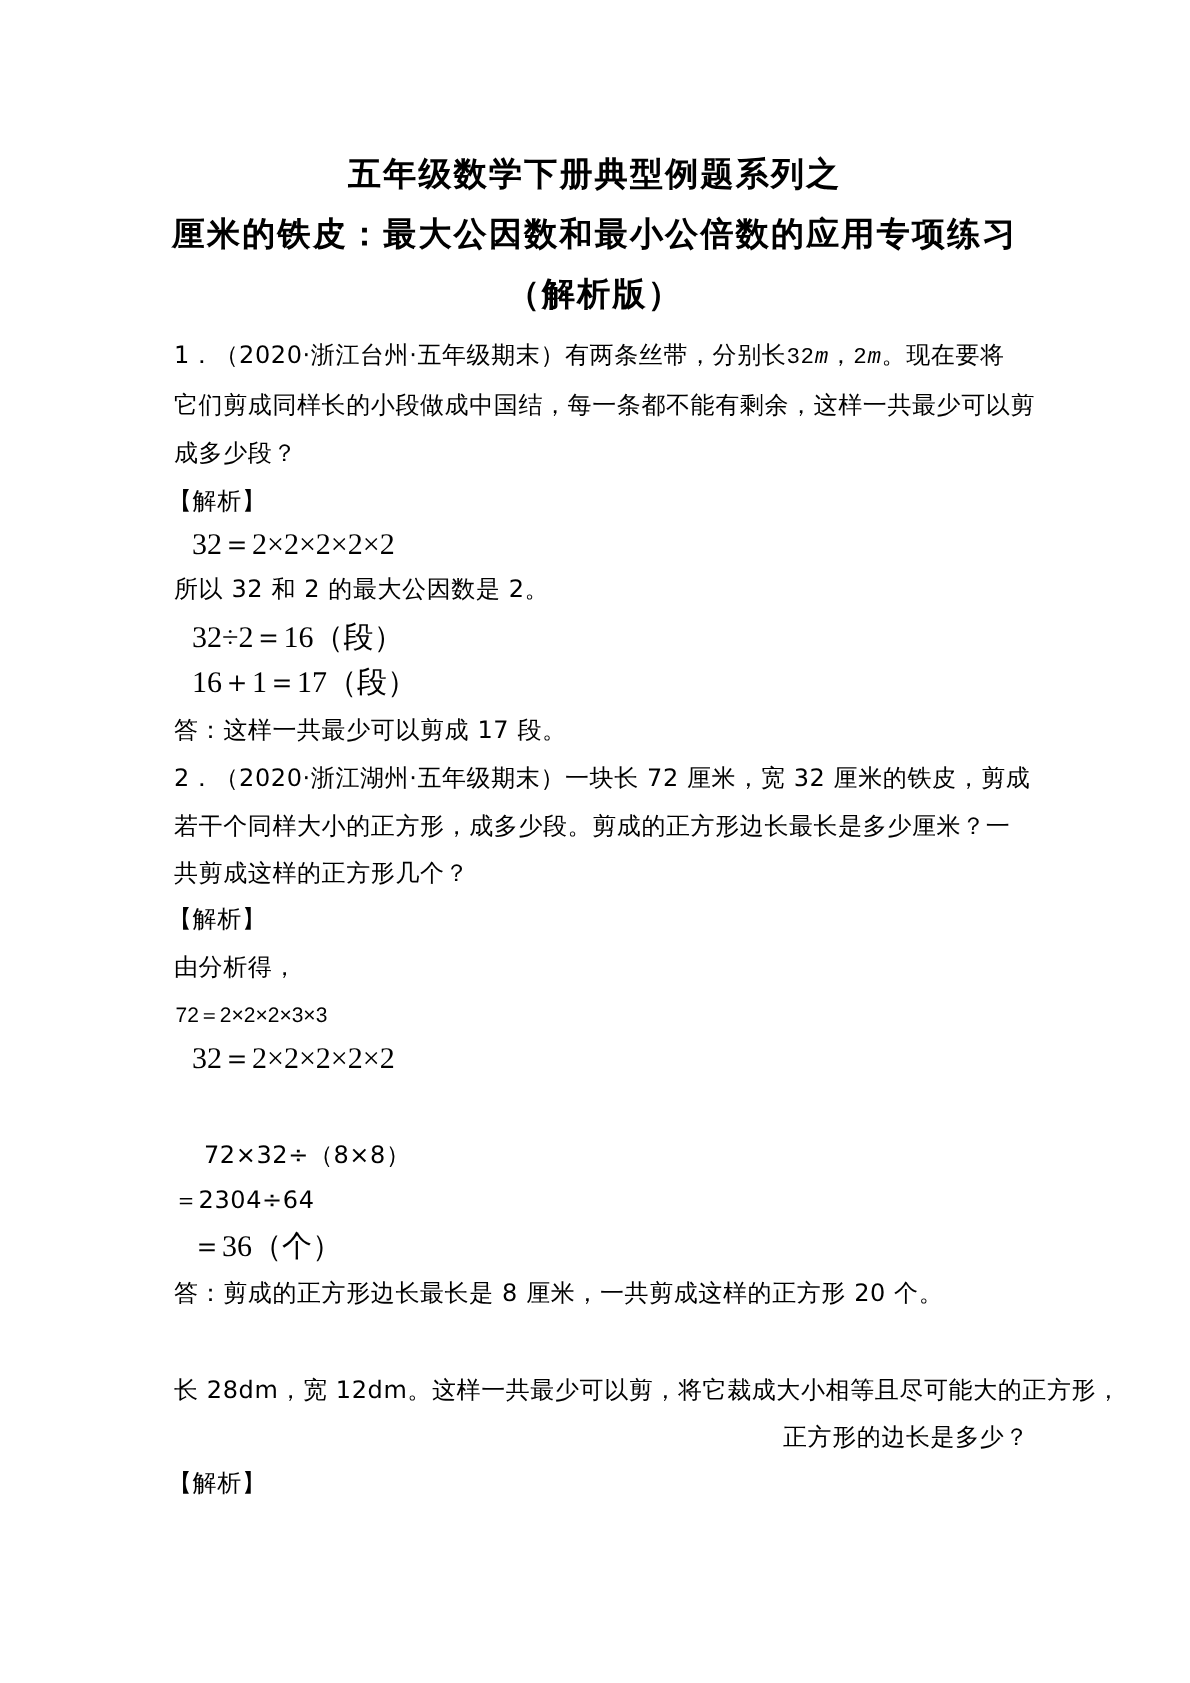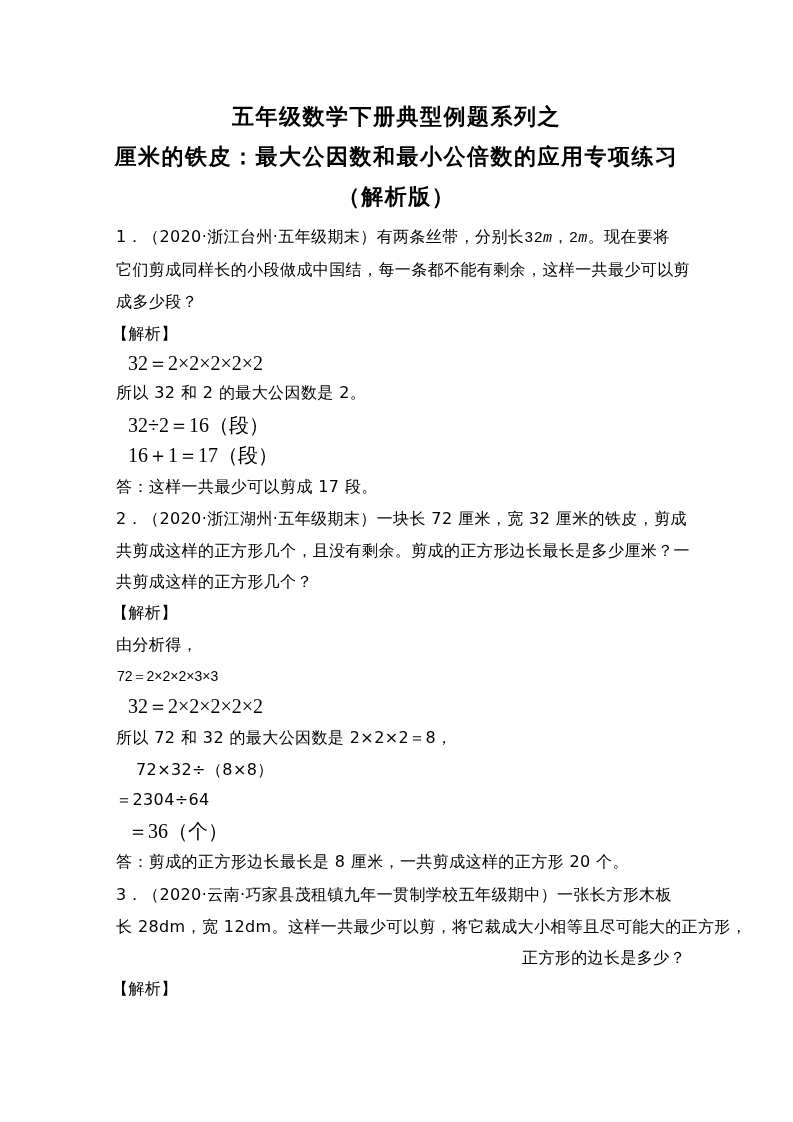--- a/index.html
+++ b/index.html
@@ -38,30 +38,28 @@
   <div class="line" style="top:260px;">它们剪成同样长的小段做成中国结，每一条都不能有剩余，这样一共最少可以剪</div>
   <div class="line" style="top:292px;">成多少段？</div>
   <div class="line" style="top:324px; left:112px;">【解析】</div>
   <div class="math" style="top:354px;">32＝2×2×2×2×2</div>
   <div class="line" style="top:383px;">所以 32 和 2 的最大公因数是 2。</div>
   <div class="math" style="top:416px;">32÷2＝16（段）</div>
   <div class="math" style="top:446px;">16＋1＝17（段）</div>
   <div class="line" style="top:477px;">答：这样一共最少可以剪成 17 段。</div>
 
   <div class="line" style="top:509px;">2．（2020·浙江湖州·五年级期末）一块长 72 厘米，宽 32 厘米的铁皮，剪成</div>
-  <div class="line" style="top:541px;">共剪成这样的正方形几个，且没有剩余。剪成的正方形边长最长是多少厘米？一</div>
+  <div class="line" style="top:541px;">若干个同样大小的正方形，成多少段。剪成的正方形边长最长是多少厘米？一</div>
   <div class="line" style="top:572px;">共剪成这样的正方形几个？</div>
   <div class="line" style="top:603px; left:112px;">【解析】</div>
   <div class="line" style="top:635px;">由分析得，</div>
   <div class="math-sans" style="top:667px;">72＝2×2×2×3×3</div>
   <div class="math" style="top:697px;">32＝2×2×2×2×2</div>
-  <div class="line" style="top:728px;">所以 72 和 32 的最大公因数是 2×2×2＝8，</div>
   <div class="line" style="top:760px;margin-left:20px;">72×32÷（8×8）</div>
   <div class="line" style="top:790px;">＝2304÷64</div>
   <div class="math" style="top:822px;">＝36（个）</div>
   <div class="line" style="top:852px;">答：剪成的正方形边长最长是 8 厘米，一共剪成这样的正方形 20 个。</div>
 
-  <div class="line" style="top:885px;">3．（2020·云南·巧家县茂租镇九年一贯制学校五年级期中）一张长方形木板</div>
   <div class="line" style="top:917px;">长 28dm，宽 12dm。这样一共最少可以剪，将它裁成大小相等且尽可能大的正方形，</div>
   <div class="line" style="top:948px;text-align:right;">正方形的边长是多少？</div>
   <div class="line" style="top:979px; left:112px;">【解析】</div>
 
 </div>
 
 </body></html>

